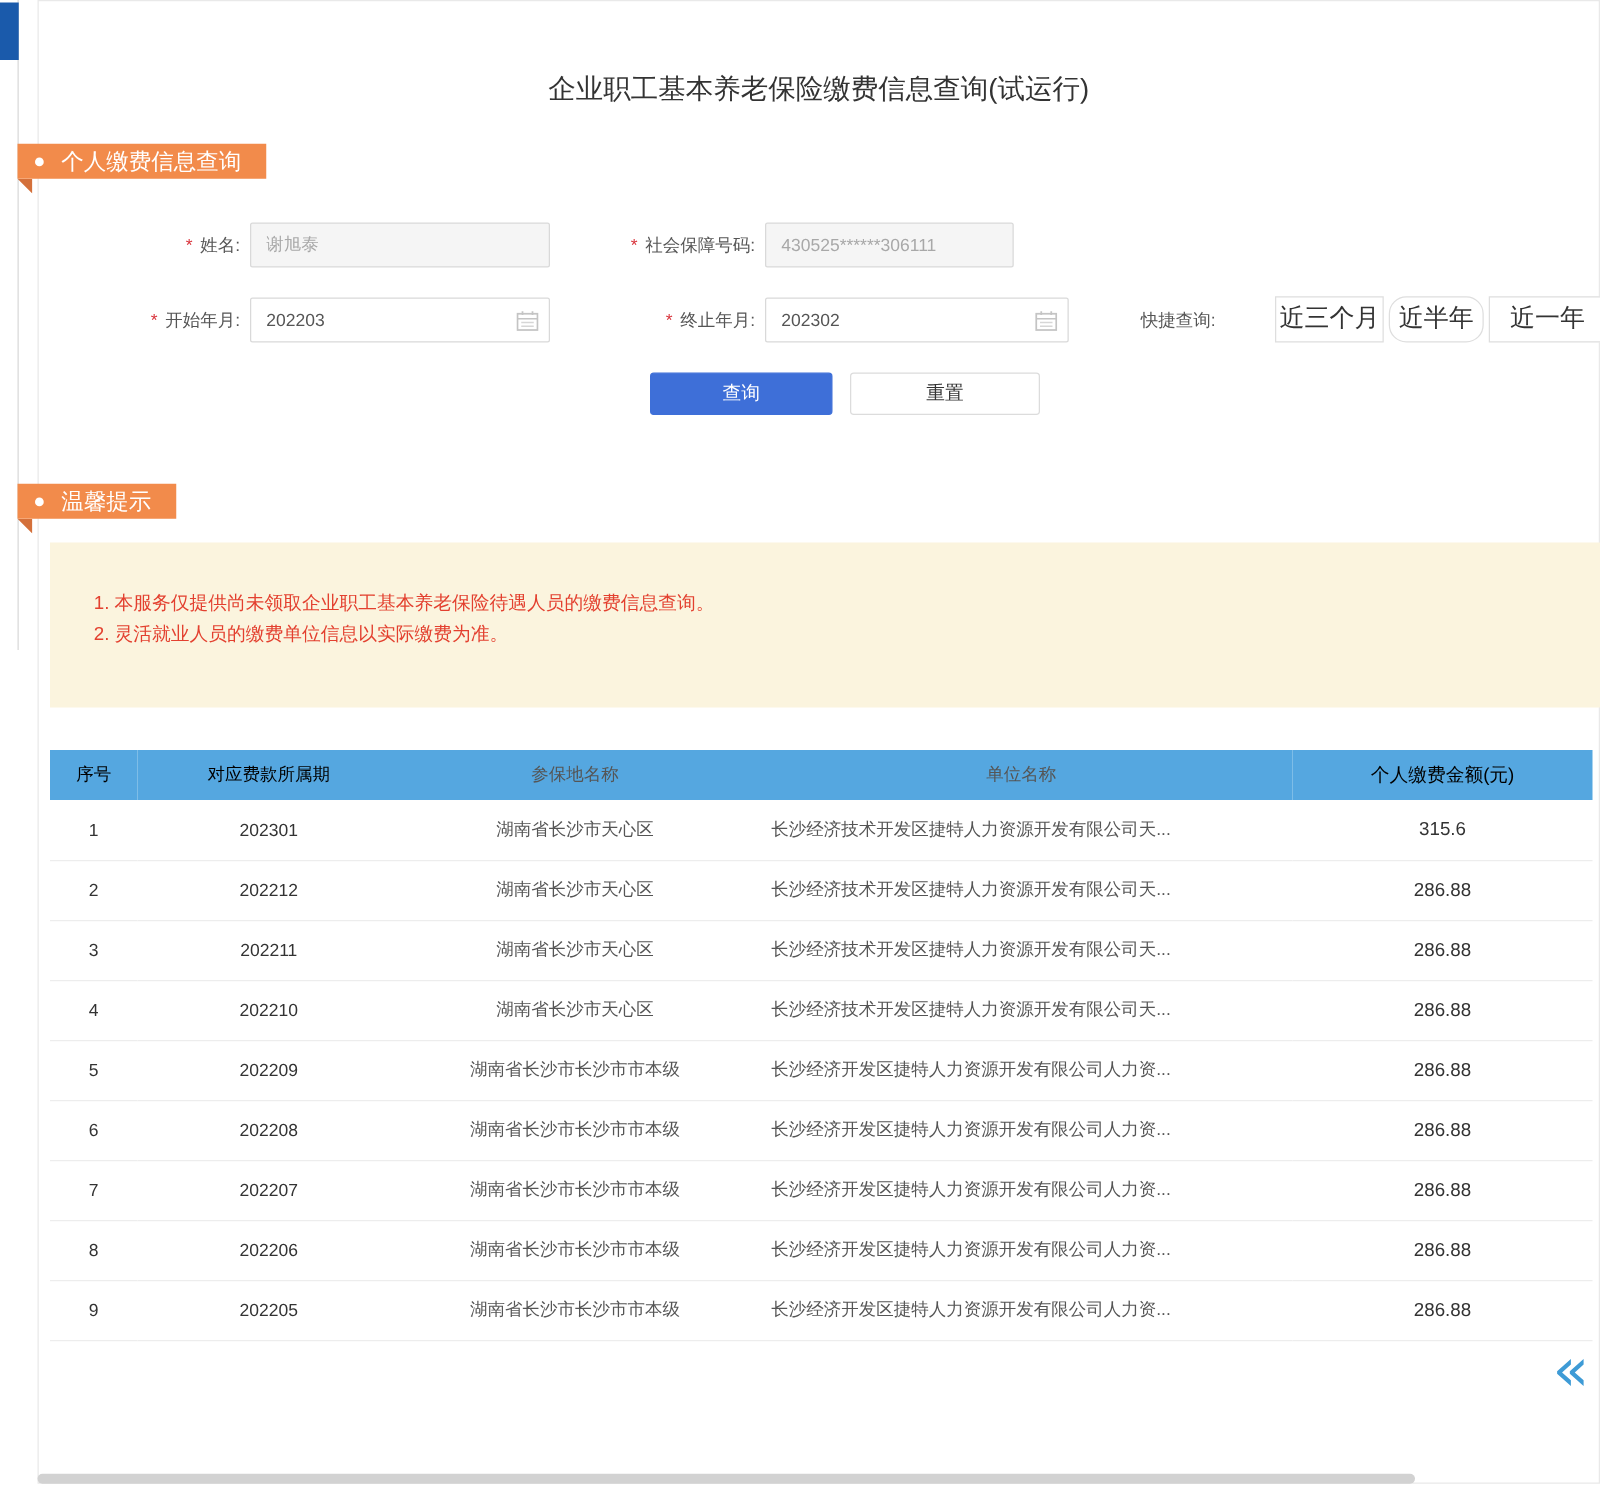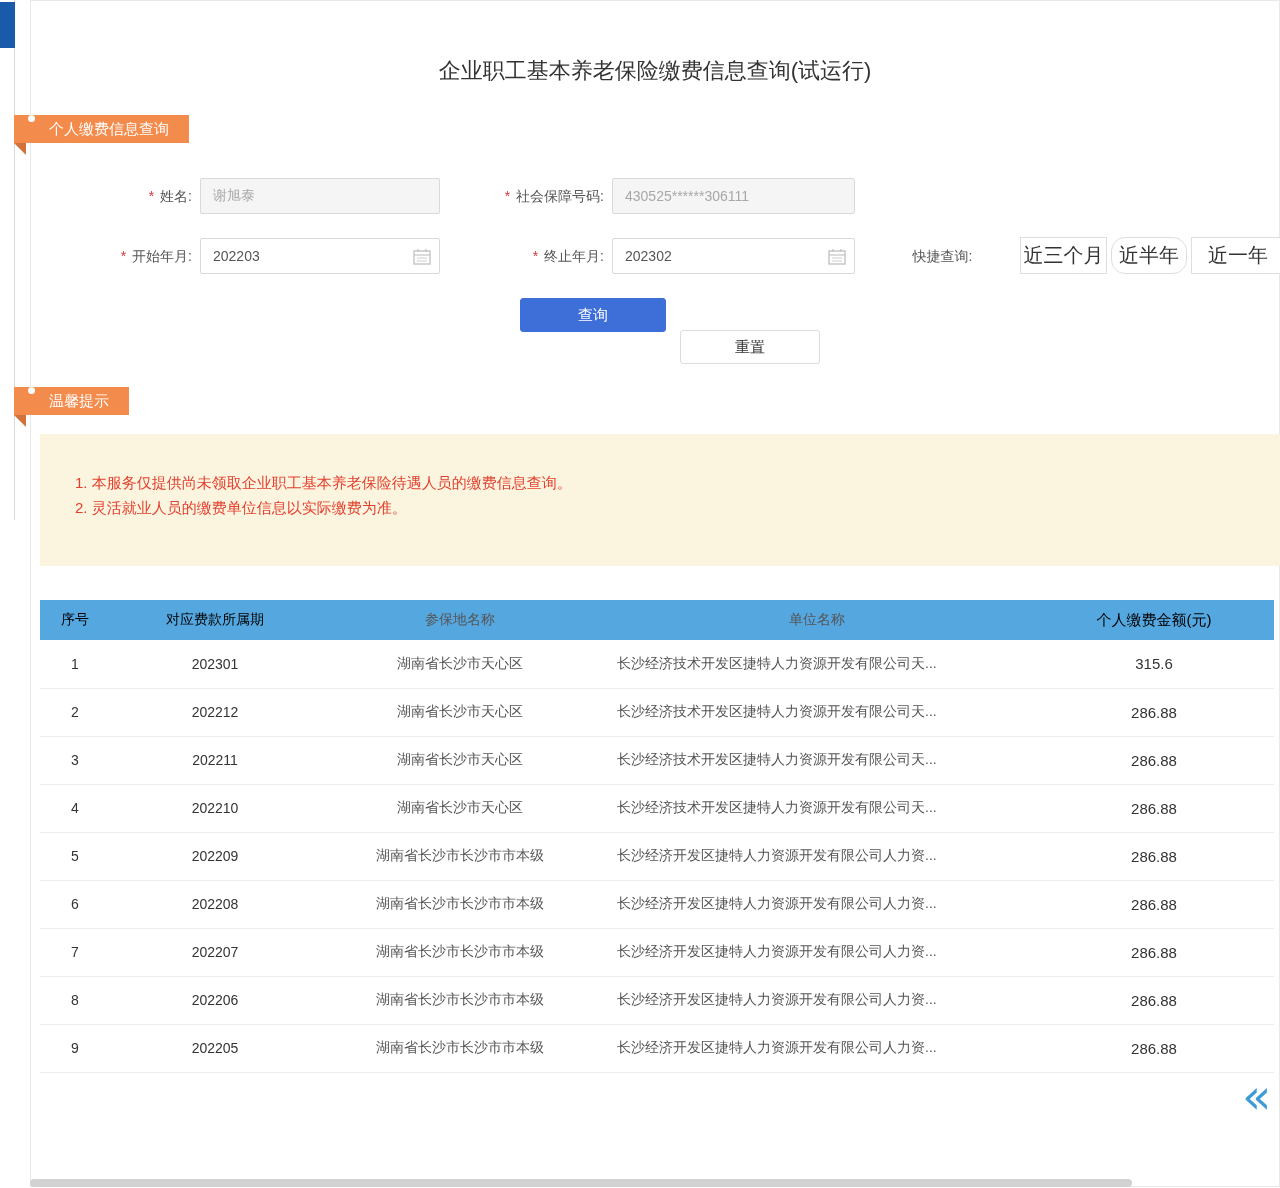--- a/index.html
+++ b/index.html
@@ -14,22 +14,22 @@
 
   
   .card { position:absolute; left:30px; top:0; width:1250px; height:1187px;
           background:#fff; border:1px solid #e9e9e9; }
 
   .page-title { position:absolute; left:30px; top:56px; width:1250px;
                 text-align:center; font-size:22px; color:#333; }
 
   
   .tag { position:absolute; left:14px; height:28px; line-height:28px;
-         background:#f28b4b; color:#fff; font-size:15px;
-         padding:0 20px 0 14px; display:flex; align-items:flex-start; z-index:5; }
+         background:#f28b4b; color:#fff; font-size:18px;
+         padding:0 20px 0 14px; display:flex; align-items:center; z-index:5; }
   .tag .dot { width:7px; height:7px; border-radius:50%; background:#fff;
               margin-right:14px; display:inline-block; }
   .tag-fold { position:absolute; left:14px; width:12px; height:12px;
               background:#d4703a; clip-path:polygon(0 0,100% 0,100% 100%); z-index:4; }
 
   
   .form-label { position:absolute; height:36px; line-height:36px;
                 font-size:14px; color:#555; text-align:right; }
   .req { color:#d9363e; margin-right:6px; font-size:14px; }
   .input-box { position:absolute; height:36px; border:1px solid #d9d9d9;
@@ -43,22 +43,22 @@
   .cal-icon { position:absolute; right:8px; top:9px; width:18px; height:17px; }
 
   .quick-btn { position:absolute; top:237px; height:37px; line-height:35px;
                background:#fff; border:1px solid #dedede; text-align:center;
                font-size:20px; color:#333; cursor:pointer; }
 
   .btn { position:absolute; top:298px; height:34px; line-height:32px;
          text-align:center; font-size:15px; border-radius:3px; cursor:pointer; }
   .btn-query { left:520px; width:146px; background:#3e6fd8; color:#fff;
                border:1px solid #3e6fd8; }
-  .btn-reset { left:680px; width:140px; background:#fff; color:#333;
-               border:1px solid #dcdcdc;margin-top:32px; }
+  .btn-reset { left:680px; width:152px; background:#fff; color:#333;
+               border:1px solid #dcdcdc; }
 
   
   .notice { position:absolute; left:40px; top:434px; width:1240px; height:132px;
             background:#fbf4de; padding:36px 20px 0 35px; }
   .notice div { color:#e3402f; font-size:15px; line-height:25px; }
 
   
   .pay-table { position:absolute; left:40px; top:600px; width:1234px;
                border-collapse:collapse; table-layout:fixed; }
   .pay-table th { background:#55a7e0; color:#000000; font-size:14px;
@@ -98,21 +98,21 @@
 <div class="form-label" style="left:60px; top:178px; width:132px;">
   <span class="req">*</span><span>姓名:</span>
 </div>
 <div class="input-box disabled" style="left:200px; top:178px; width:240px;">
   <input readonly="" value="谢旭泰" style="">
 </div>
 
 <div class="form-label" style="left:430px; top:178px; width:174px;">
   <span class="req">*</span><span>社会保障号码:</span>
 </div>
-<div class="input-box disabled" style="left:612px; top:178px; width:243px;">
+<div class="input-box disabled" style="left:612px; top:178px; width:199px;">
   <input readonly="" value="430525******306111" style="">
 </div>
 
 <div class="form-label" style="left:60px; top:238px; width:132px;">
   <span class="req">*</span><span>开始年月:</span>
 </div>
 <div class="input-box" style="left:200px; top:238px; width:240px;">
   <input value="202203" style="">
   <svg class="cal-icon" viewBox="0 0 18 17">
     <rect x="1" y="3" width="16" height="13" fill="none" stroke="#c4c4c4" stroke-width="1.4"></rect>

